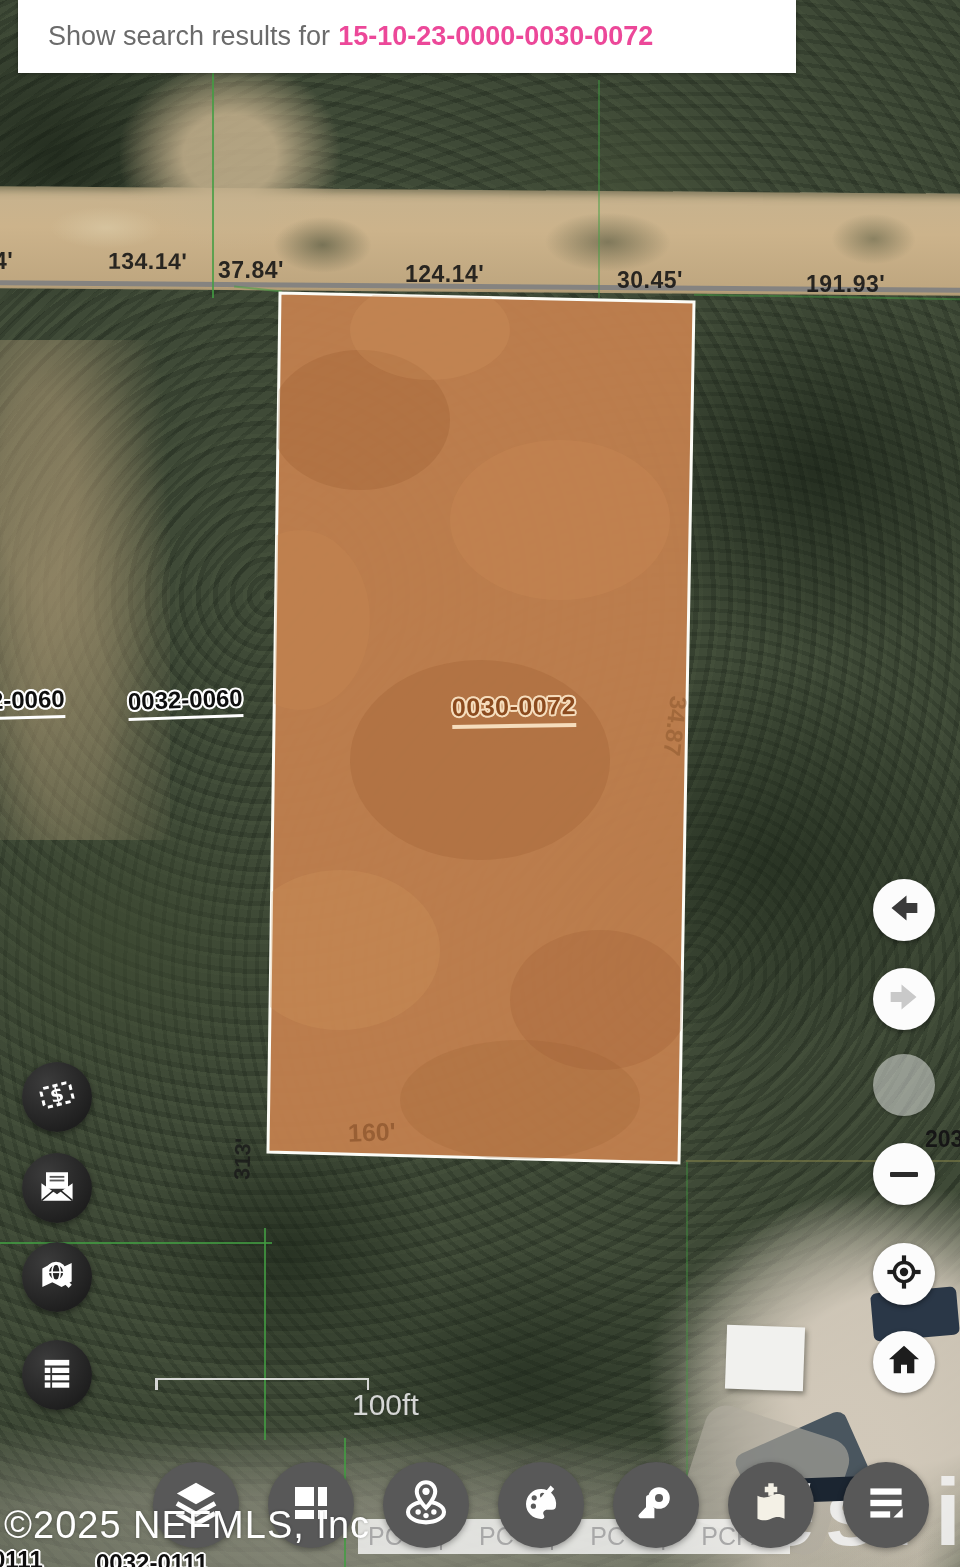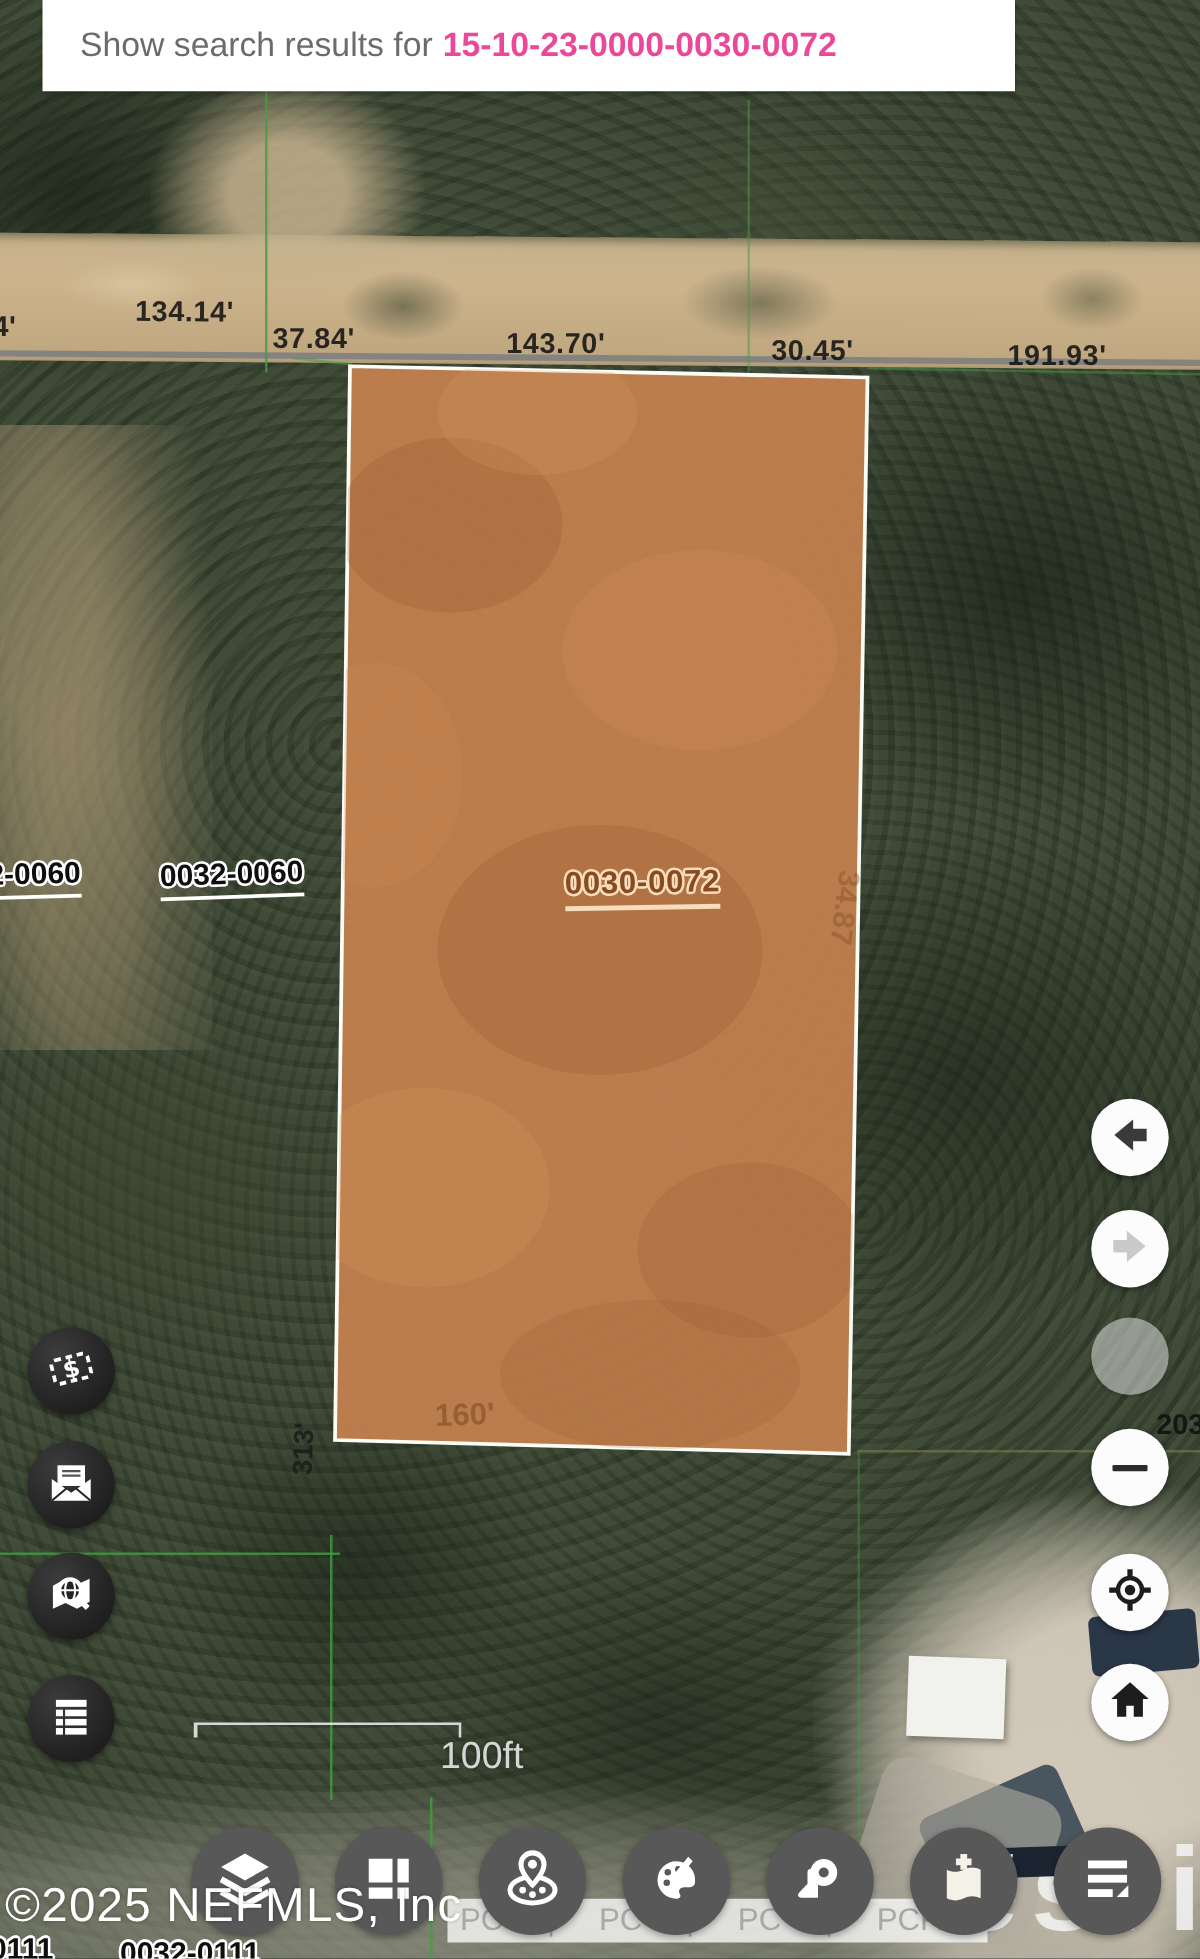--- a/index.html
+++ b/index.html
@@ -59,21 +59,21 @@
   .gl-h1{left:0;top:1242px;width:272px;height:2px;}
   .gl-h2{left:686px;top:1160px;width:274px;height:2px;background:rgba(122,122,70,.65);}
   .gl-d1{left:234px;top:288px;width:48px;height:2px;transform:rotate(6deg);opacity:.7;}
   .gl-d2{left:694px;top:296px;width:266px;height:2px;transform:rotate(1deg);opacity:.6;}
 
   
   .parcel-layer{position:absolute;inset:0;z-index:4;}
 
   
   .dim{position:absolute;z-index:5;font-size:23px;font-weight:600;color:rgba(18,18,18,.88);letter-spacing:.5px;}
-  .d0{left:-6px;top:248px;} .d1{left:108px;top:236px;transform:rotate(.5deg);}
+  .d0{left:-6px;top:248px;} .d1{left:108px;top:248px;transform:rotate(.5deg);}
   .d2{left:218px;top:257px;} .d3{left:405px;top:261px;} .d4{left:617px;top:267px;} .d5{left:806px;top:271px;}
   .halo-label{position:absolute;z-index:5;font-weight:bold;font-size:24px;color:#0e0e0e;
     text-shadow:-2px 0 #fff,2px 0 #fff,0 -2px #fff,0 2px #fff,-1.5px -1.5px #fff,1.5px -1.5px #fff,-1.5px 1.5px #fff,1.5px 1.5px #fff;
     border-bottom:3.5px solid #fff;padding-bottom:2px;}
   .lab-left-partial{left:-10px;top:686px;transform:rotate(-1.5deg);}
   .lab-left-full{left:128px;top:686px;transform:rotate(-2deg);}
   .lab-b1{left:-8px;top:1546px;} .lab-b2{left:96px;top:1549px;}
   .sel-label{position:absolute;left:452px;top:692px;z-index:5;font-weight:bold;font-size:25px;
     color:#8b4a1e;letter-spacing:.5px;transform:rotate(-1deg);
     text-shadow:-2px 0 #f6ddbd,2px 0 #f6ddbd,0 -2px #f6ddbd,0 2px #f6ddbd,-1.5px -1.5px #f6ddbd,1.5px -1.5px #f6ddbd,-1.5px 1.5px #f6ddbd,1.5px 1.5px #f6ddbd;
@@ -110,21 +110,21 @@
   .cbtn-light{position:absolute;left:873px;width:62px;height:62px;border-radius:50%;z-index:10;
     background:#fcfcfc;display:flex;align-items:center;justify-content:center;
     box-shadow:0 2px 5px rgba(0,0,0,.4);cursor:pointer;}
   .cbtn-light.ghost{background:rgba(255,255,255,.45);box-shadow:0 1px 3px rgba(0,0,0,.25);}
   .cbtn-gray{position:absolute;top:1462px;width:86px;height:86px;border-radius:50%;z-index:10;
     background:#585858;display:flex;align-items:center;justify-content:center;
     box-shadow:0 2px 6px rgba(0,0,0,.35);cursor:pointer;}
   .minusbar{width:28px;height:5px;background:#2b2b2b;border-radius:1px;}
 
   
-  .banner{position:absolute;left:34px;top:0;width:778px;height:73px;z-index:20;background:#fff;
+  .banner{position:absolute;left:18px;top:0;width:778px;height:73px;z-index:20;background:#fff;
     box-shadow:0 1px 4px rgba(0,0,0,.3);display:flex;align-items:center;padding-left:30px;
     box-sizing:border-box;font-size:27px;color:#6b6b6b;cursor:pointer;white-space:pre;}
   .banner b{color:#ec4899;margin-left:8px;}
 </style>
 </head>
 <body>
 
 <div class="stage">
 
   <div class="map-canvas" style="position:absolute;inset:0;">
@@ -167,21 +167,21 @@
           <ellipse cx="430" cy="330" rx="80" ry="50" fill="rgba(210,150,95,.25)"></ellipse>
           <ellipse cx="520" cy="1100" rx="120" ry="60" fill="rgba(150,88,44,.2)"></ellipse>
           <ellipse cx="300" cy="620" rx="70" ry="90" fill="rgba(205,140,85,.25)"></ellipse>
         </g>
       </svg>
     </div>
 
     <div class="dim d0">4'</div>
     <div class="dim d1">134.14'</div>
     <div class="dim d2">37.84'</div>
-    <div class="dim d3">143.70'</div>
+    <div class="dim d3">124.14'</div>
     <div class="dim d4">30.45'</div>
     <div class="dim d5">191.93'</div>
 
     <div class="halo-label lab-left-partial">2-0060</div>
     <div class="halo-label lab-left-full">0032-0060</div>
     <div class="sel-label">0030-0072</div>
     <div class="halo-label lab-b1">0111</div>
     <div class="halo-label lab-b2">0032-0111</div>
     <div class="halo-label lab-203">203</div>
     <div class="vdim-right">34.87</div>

